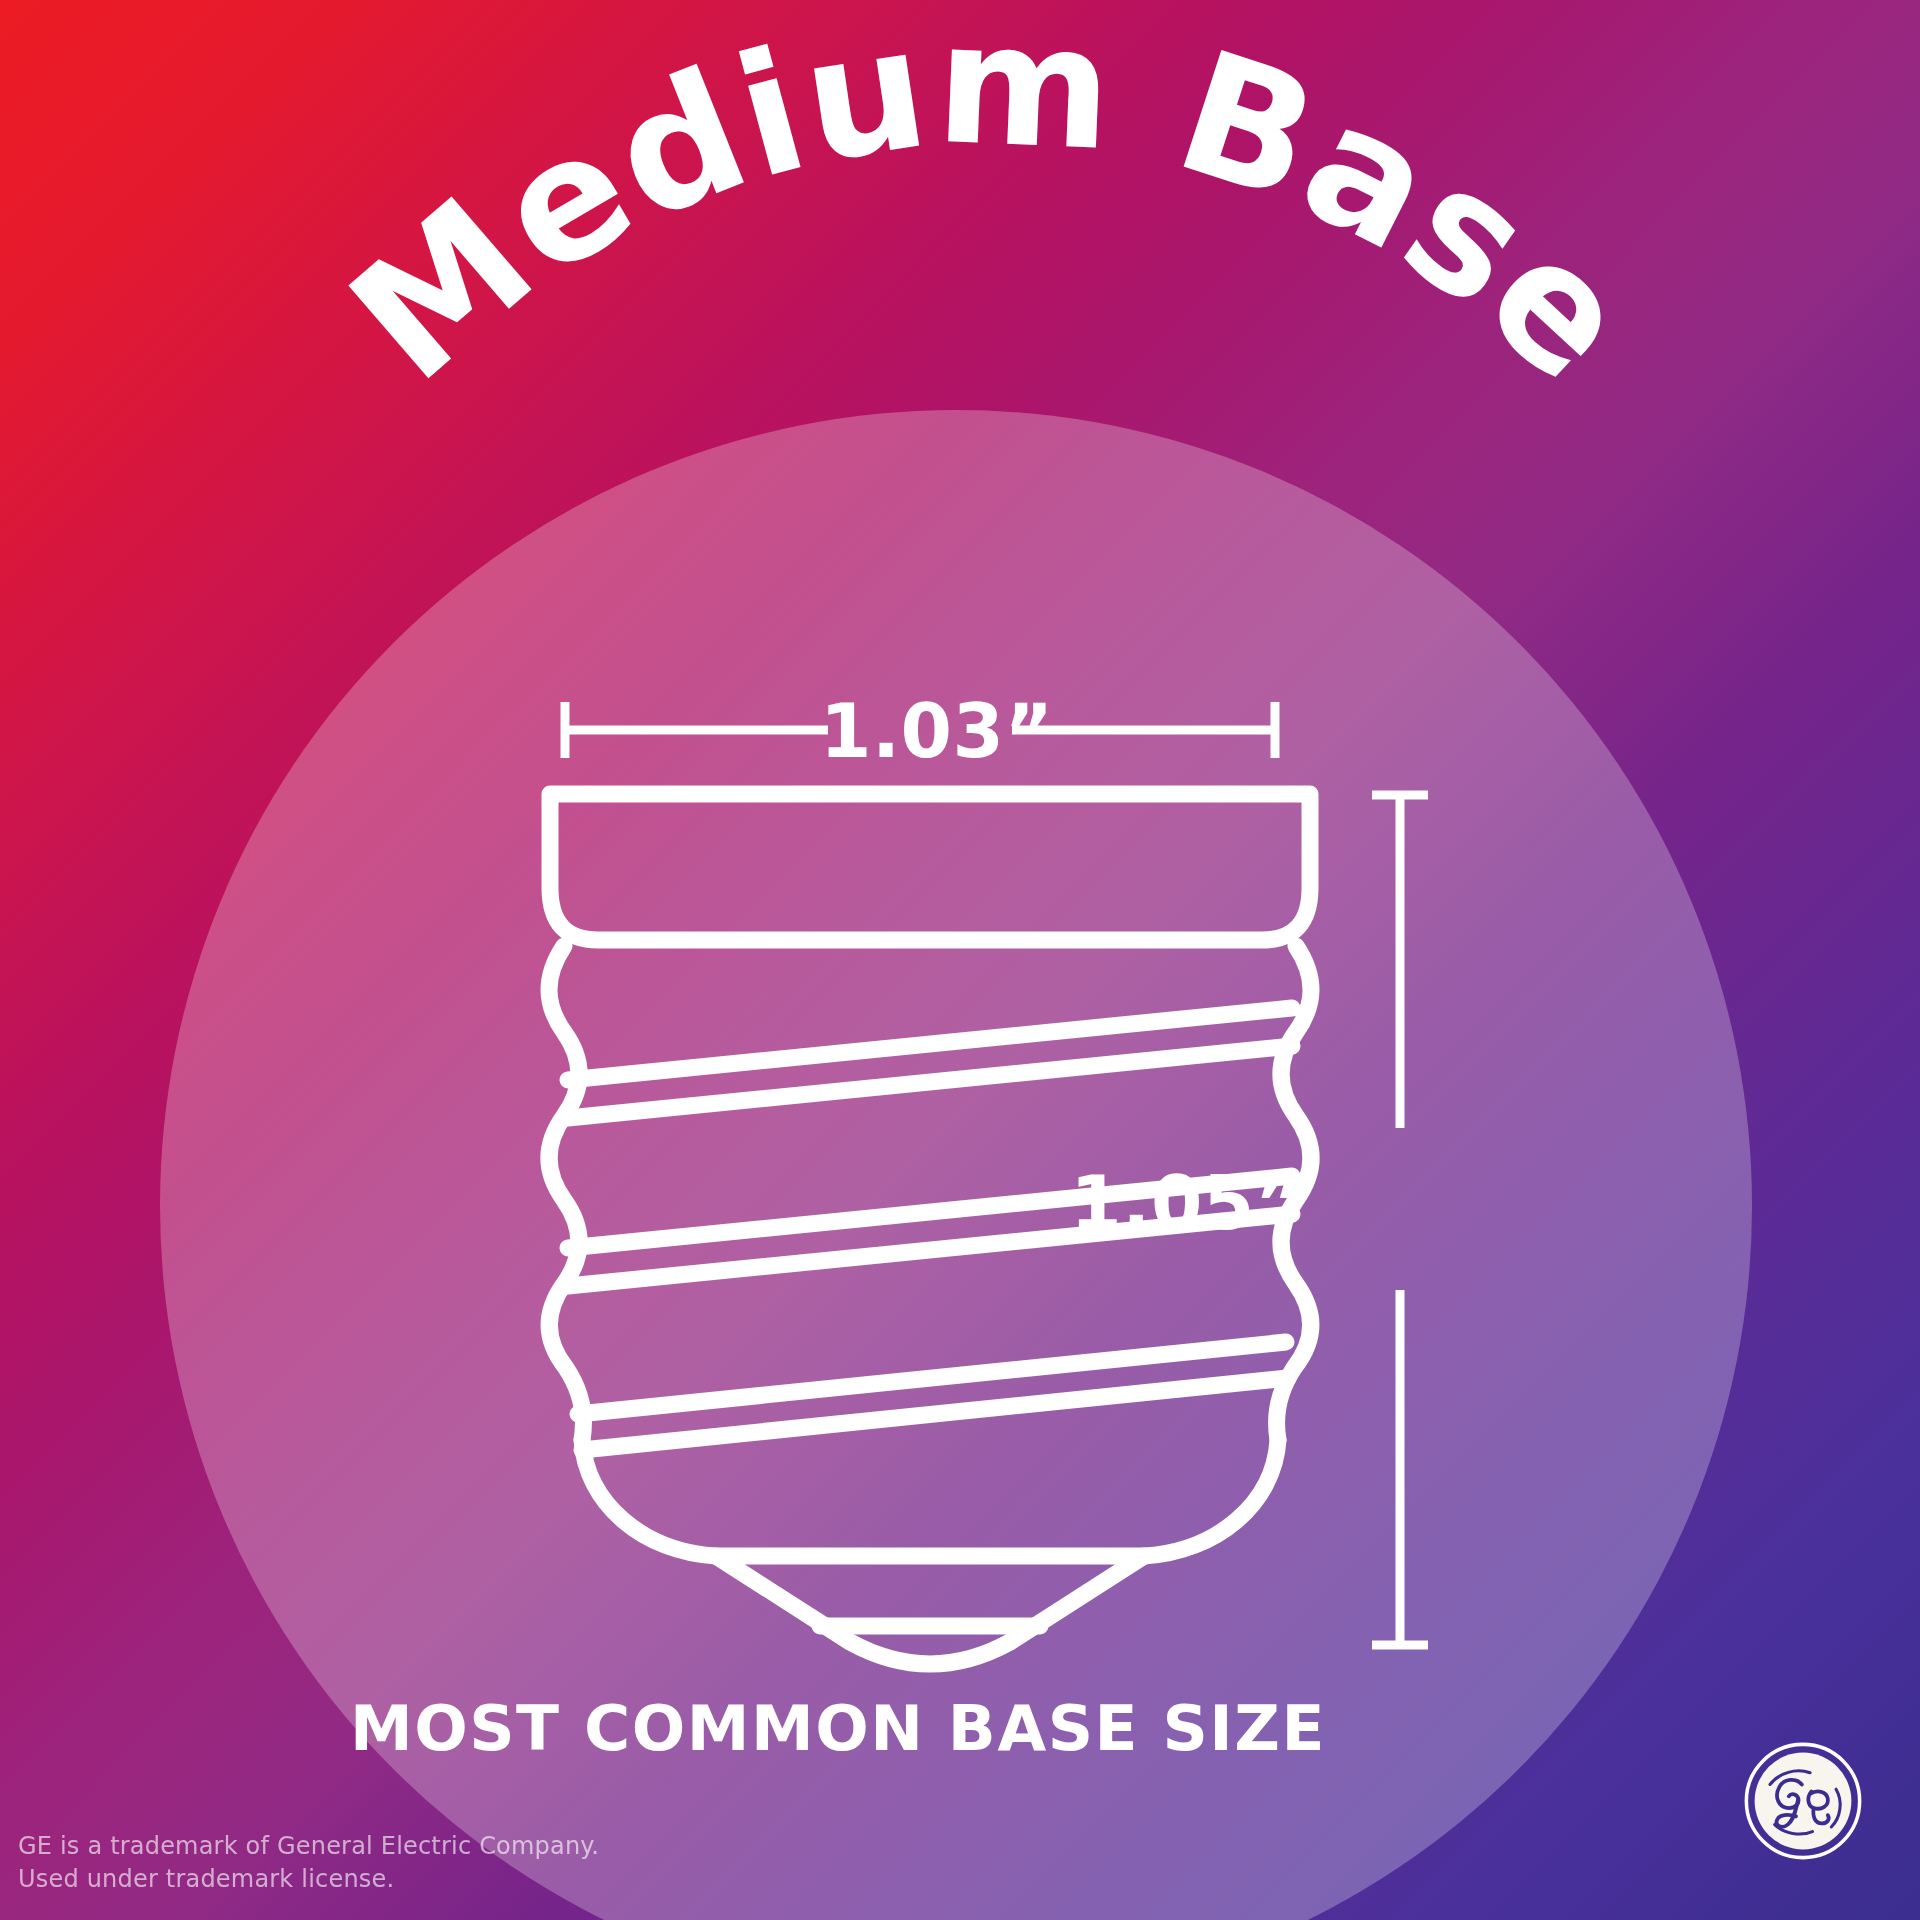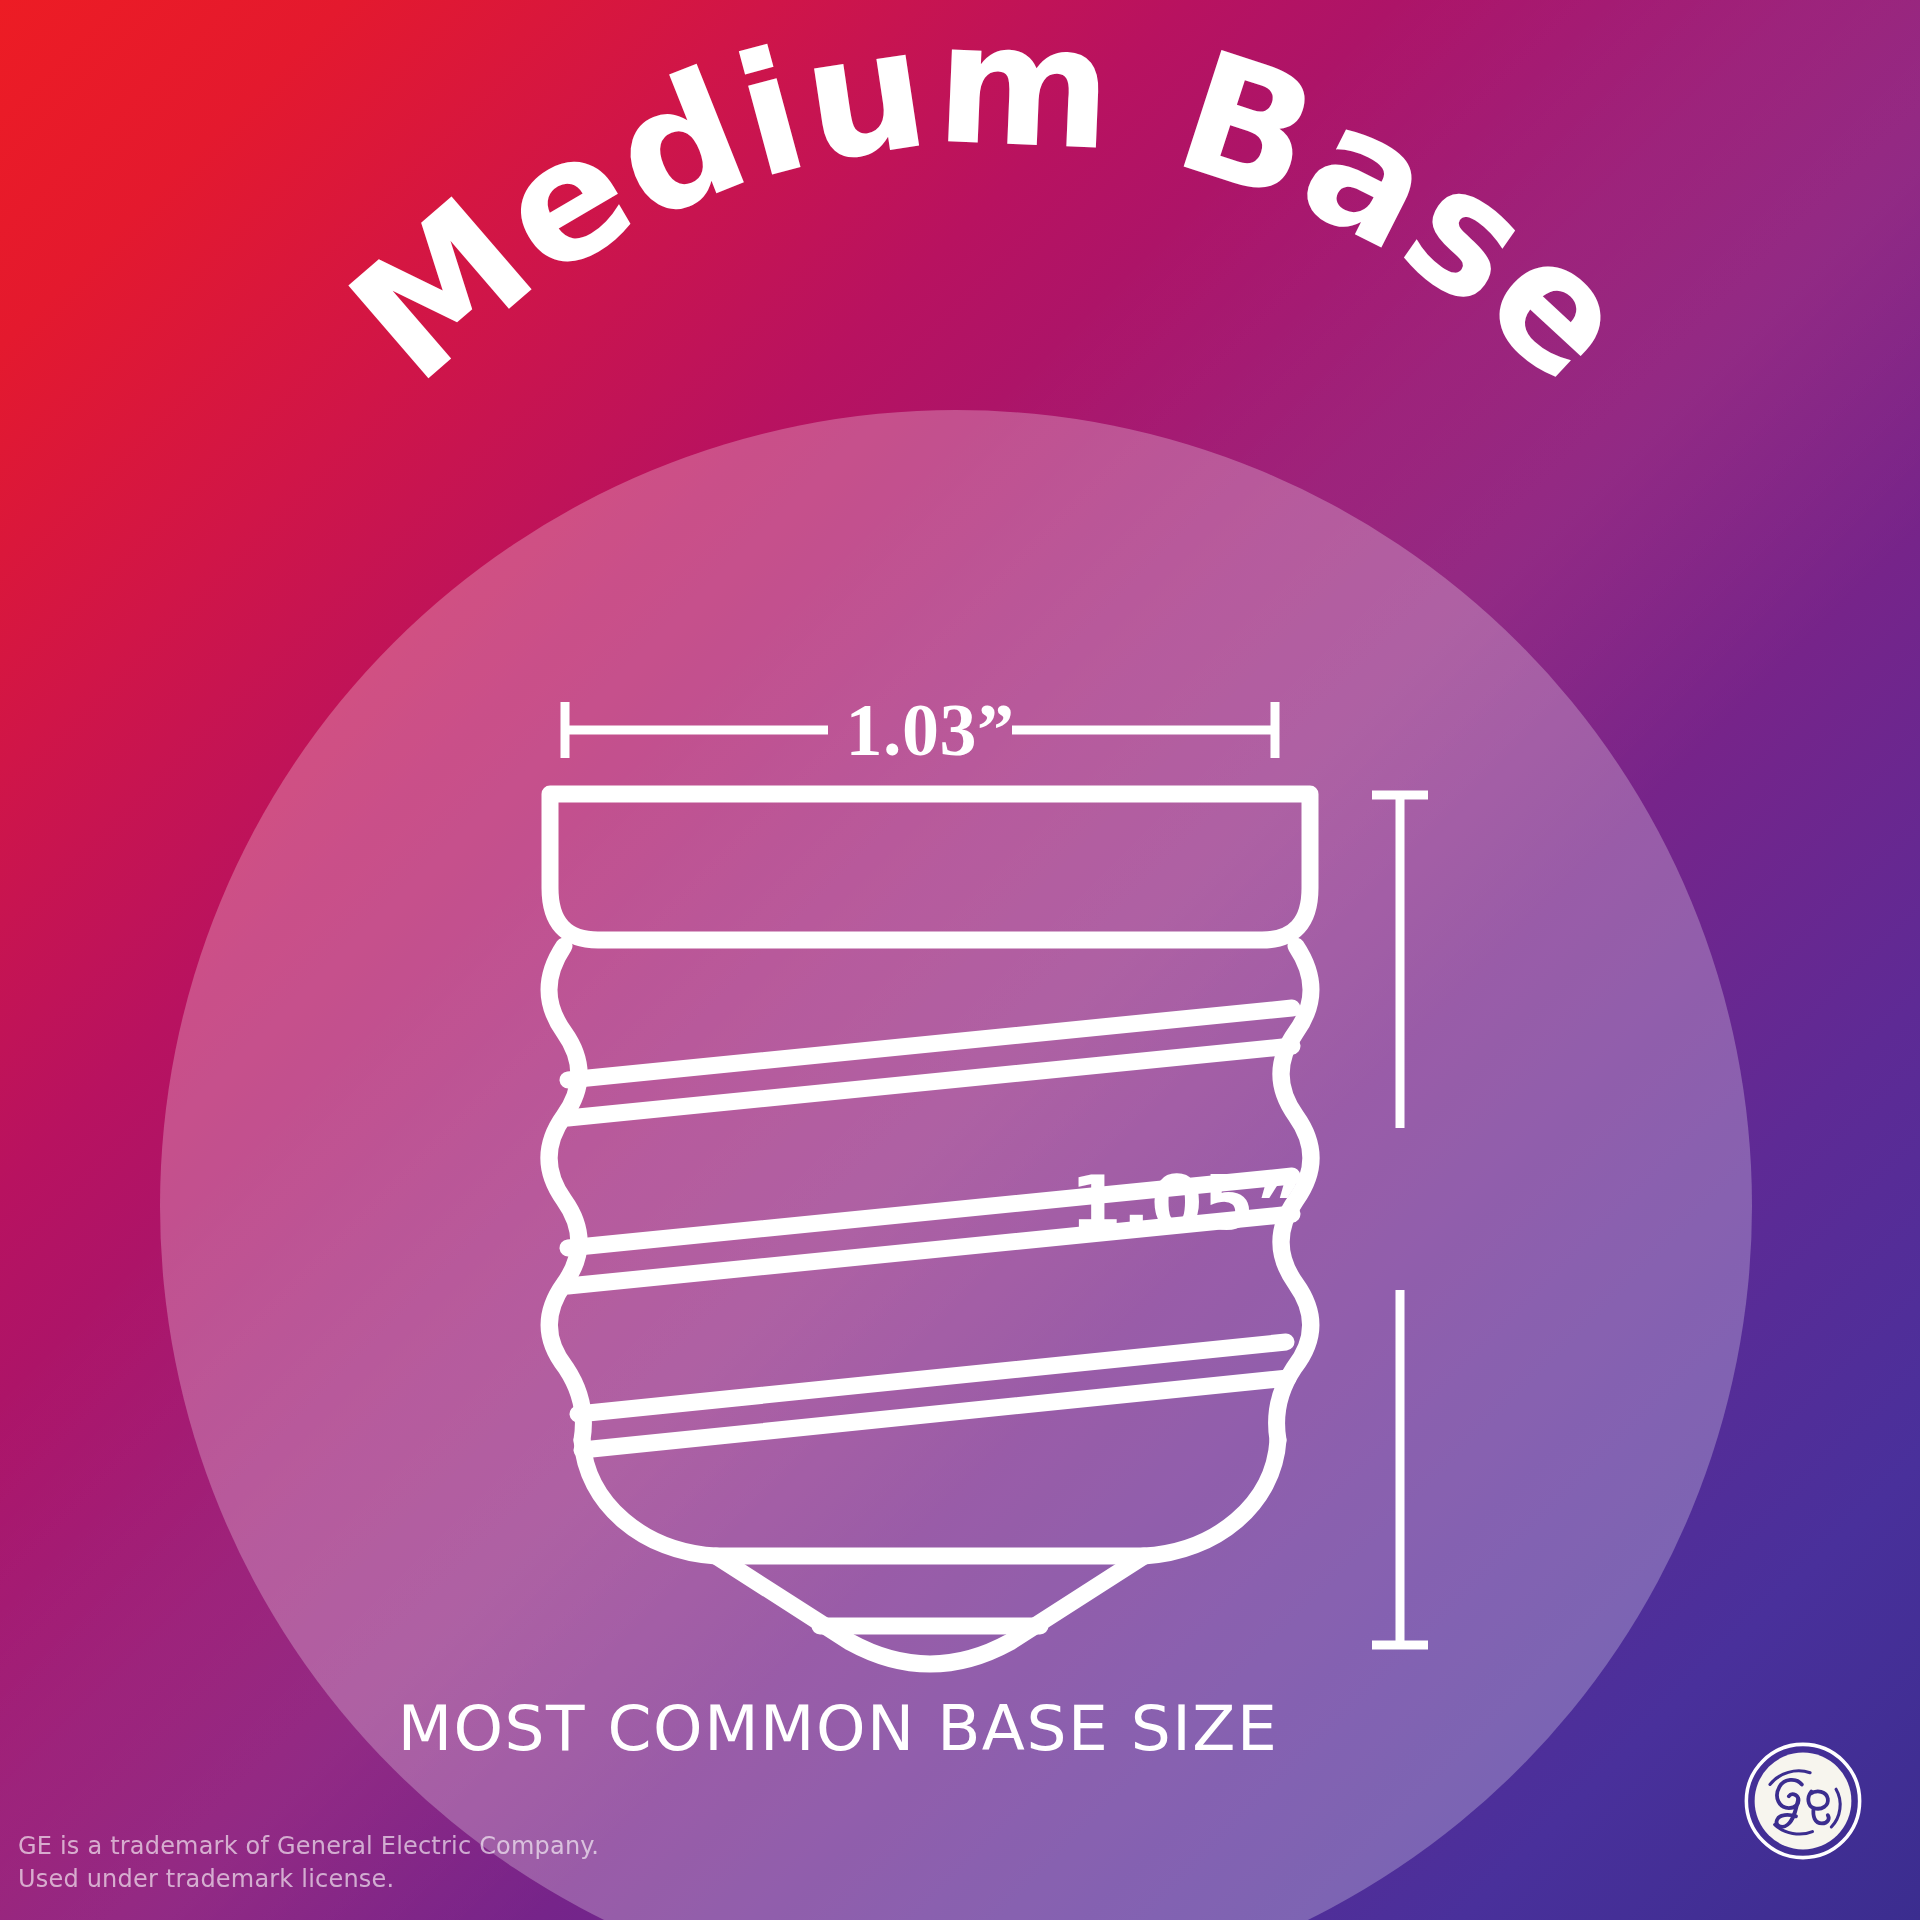--- a/index.html
+++ b/index.html
@@ -108,38 +108,37 @@
     font-weight: bold;
     font-size: 74px;
     letter-spacing: 0.5px;
     white-space: nowrap;
   }
   .dim-label-h {
     left: 820px;
     top: 688px;
     width: 220px;
     text-align: center;
-    font-family: Liberation Serif, serif;
   }
   .dim-label-v {
     left: 1304px;
     top: 1160px;
     transform: translateX(-100%);
   }
 
   
   .caption {
     position: absolute;
     left: 0;
     top: 1692px;
     width: 1676px;
     text-align: center;
     color: #ffffff;
     font-family: "DejaVu Sans", sans-serif;
-    font-weight: normal;
+    font-weight: bold;
     font-size: 63px;
     letter-spacing: 1.5px;
   }
 
   
   .legal {
     position: absolute;
     left: 18px;
     bottom: 24px;
     color: rgba(255,255,255,0.62);

